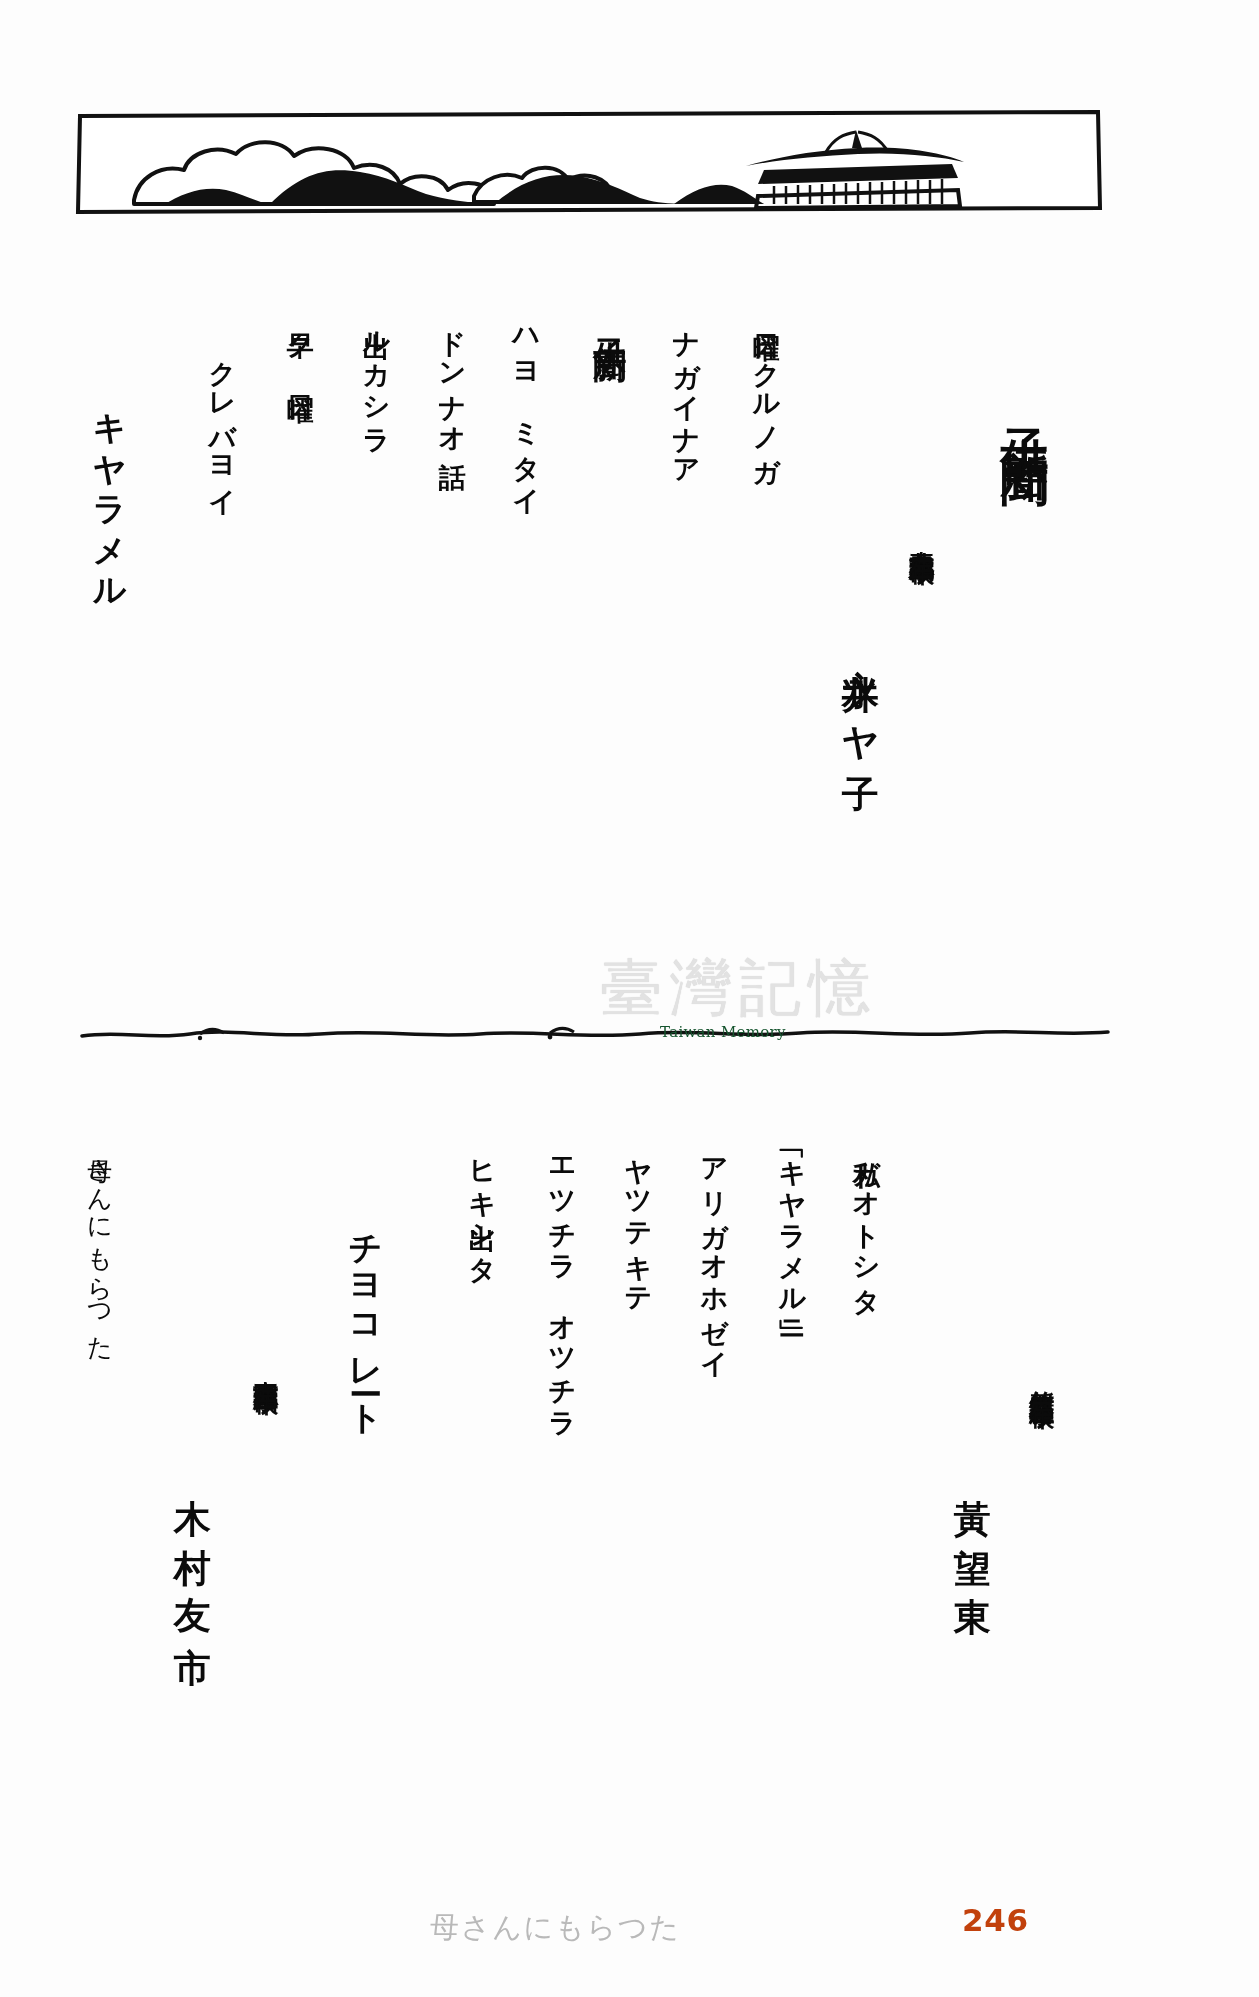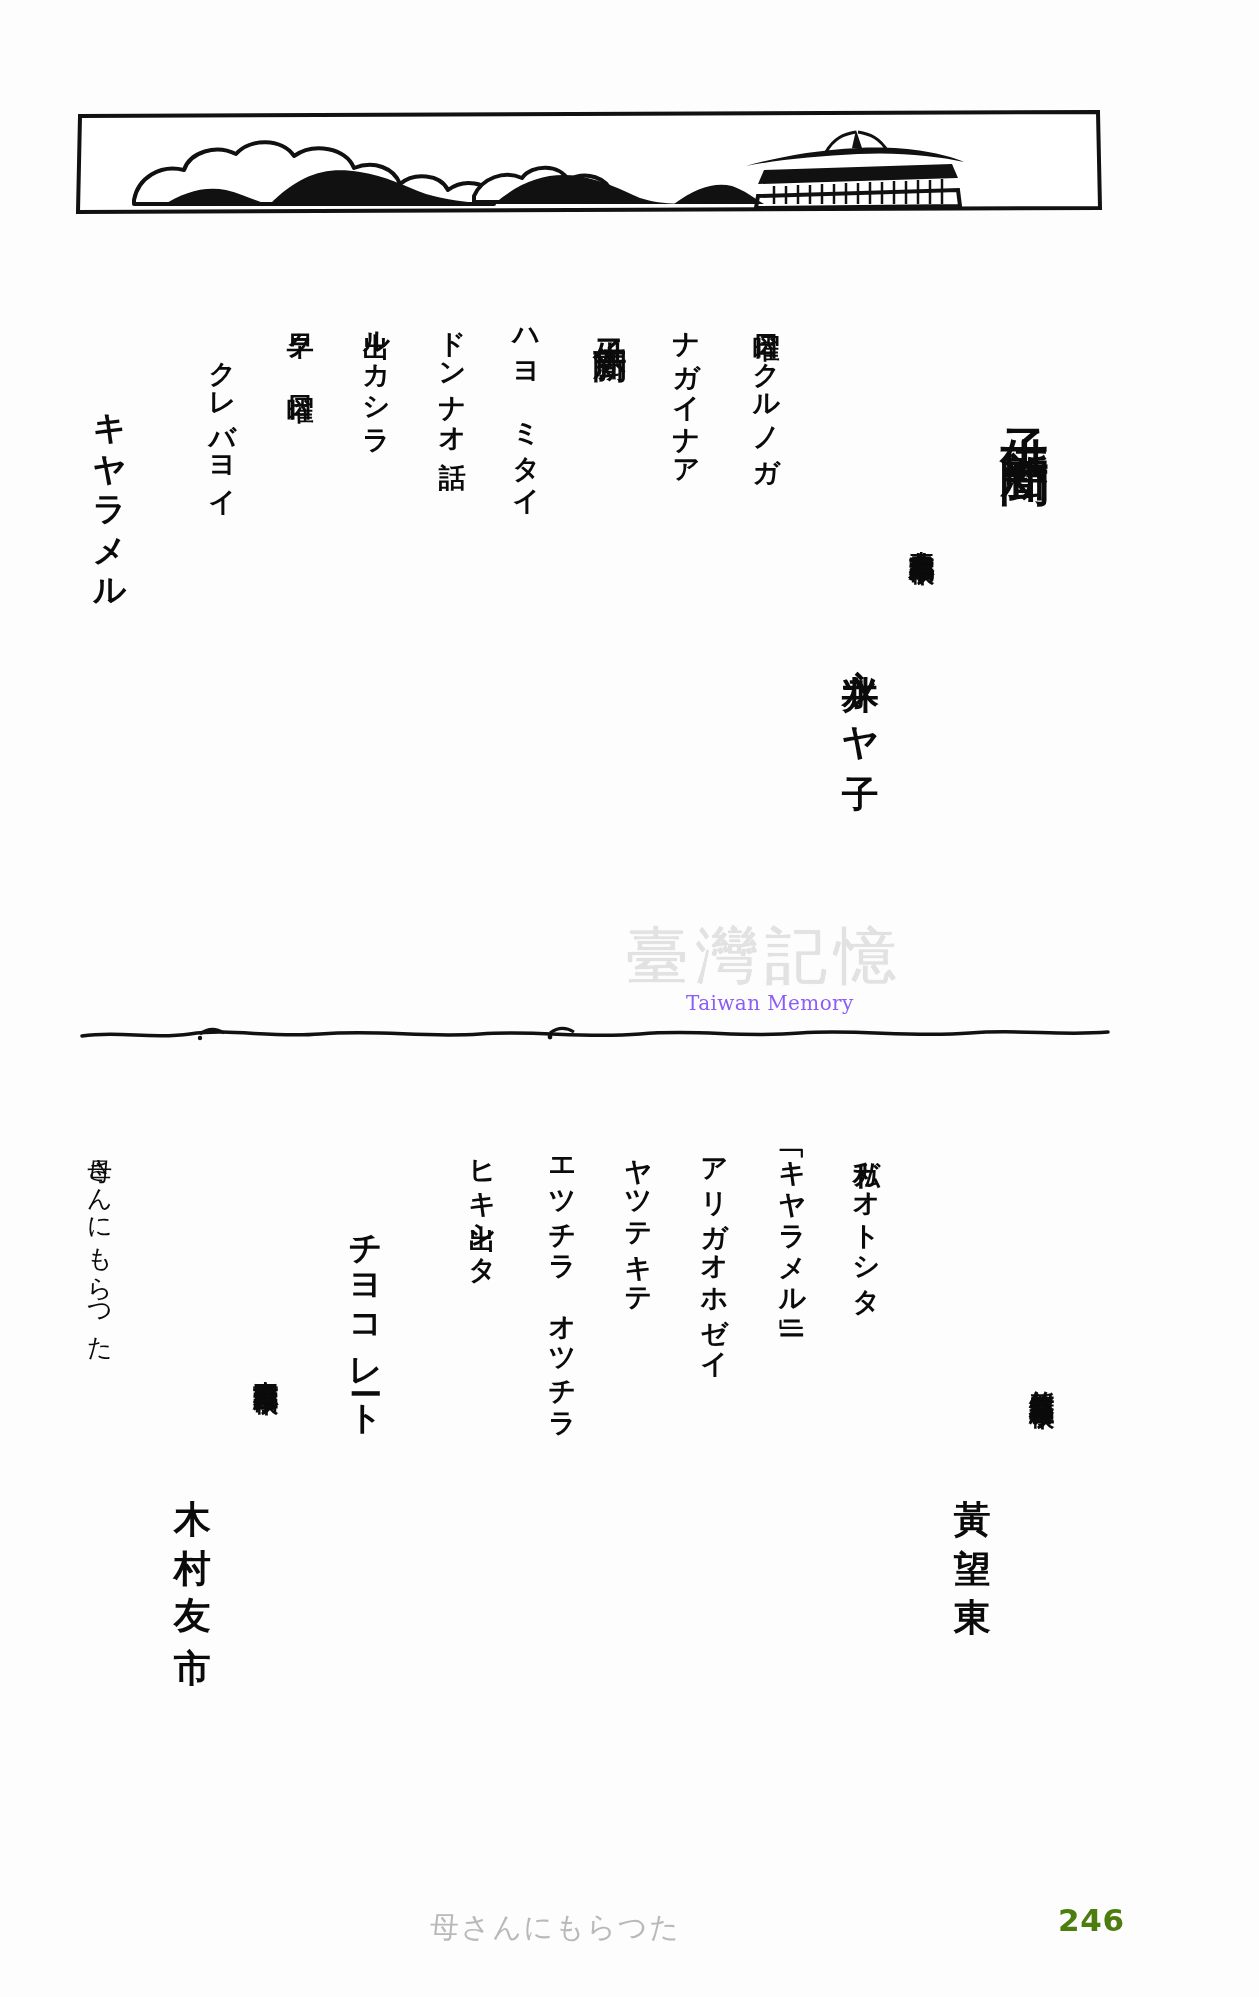--- a/index.html
+++ b/index.html
@@ -76,61 +76,60 @@
     left: 80px;
     top: 1020px;
     width: 1030px;
     height: 30px;
   }
 
   
   .watermark {
     position: absolute;
     left: 600px;
-    top: 925px;
+    top: 957px;
     width: 420px;
     height: 130px;
     pointer-events: none;
-    margin-left: 26px;
   }
   .wm-cn {
     font-family: "DejaVu Serif", serif;
     font-size: 62px;
     color: #e2e2e2;
     letter-spacing: 0.12em;
     text-shadow: 0 0 1px #cfcfcf;
     line-height: 1;
   }
   .wm-en {
     font-family: "DejaVu Serif", serif;
-    font-size: 20px;
-    color: #8b5cf6;
+    font-size: 15px;
+    color: #14532d;
     letter-spacing: 0.02em;
     margin-top: 4px;
     margin-left: 60px;
   }
 
   
   .footer-lib {
     position: absolute;
     left: 430px;
     top: 1908px;
     font-family: "DejaVu Sans", sans-serif;
     font-size: 29px;
     color: #b9b9b9;
     letter-spacing: 0.06em;
   }
   .footer-page {
     position: absolute;
-    left: 1058px;
+    left: 962px;
     top: 1902px;
     font-family: "DejaVu Sans", sans-serif;
     font-size: 31px;
     font-weight: 700;
-    color: #4d7c0f;
+    color: #c2410c;
     letter-spacing: 0.02em;
   }
 </style>
 </head>
 <body>
 
 <div id="page">
 
   <div class="header-band">
     <svg viewBox="0 0 1030 120" width="1030" height="120" xmlns="http://www.w3.org/2000/svg">

